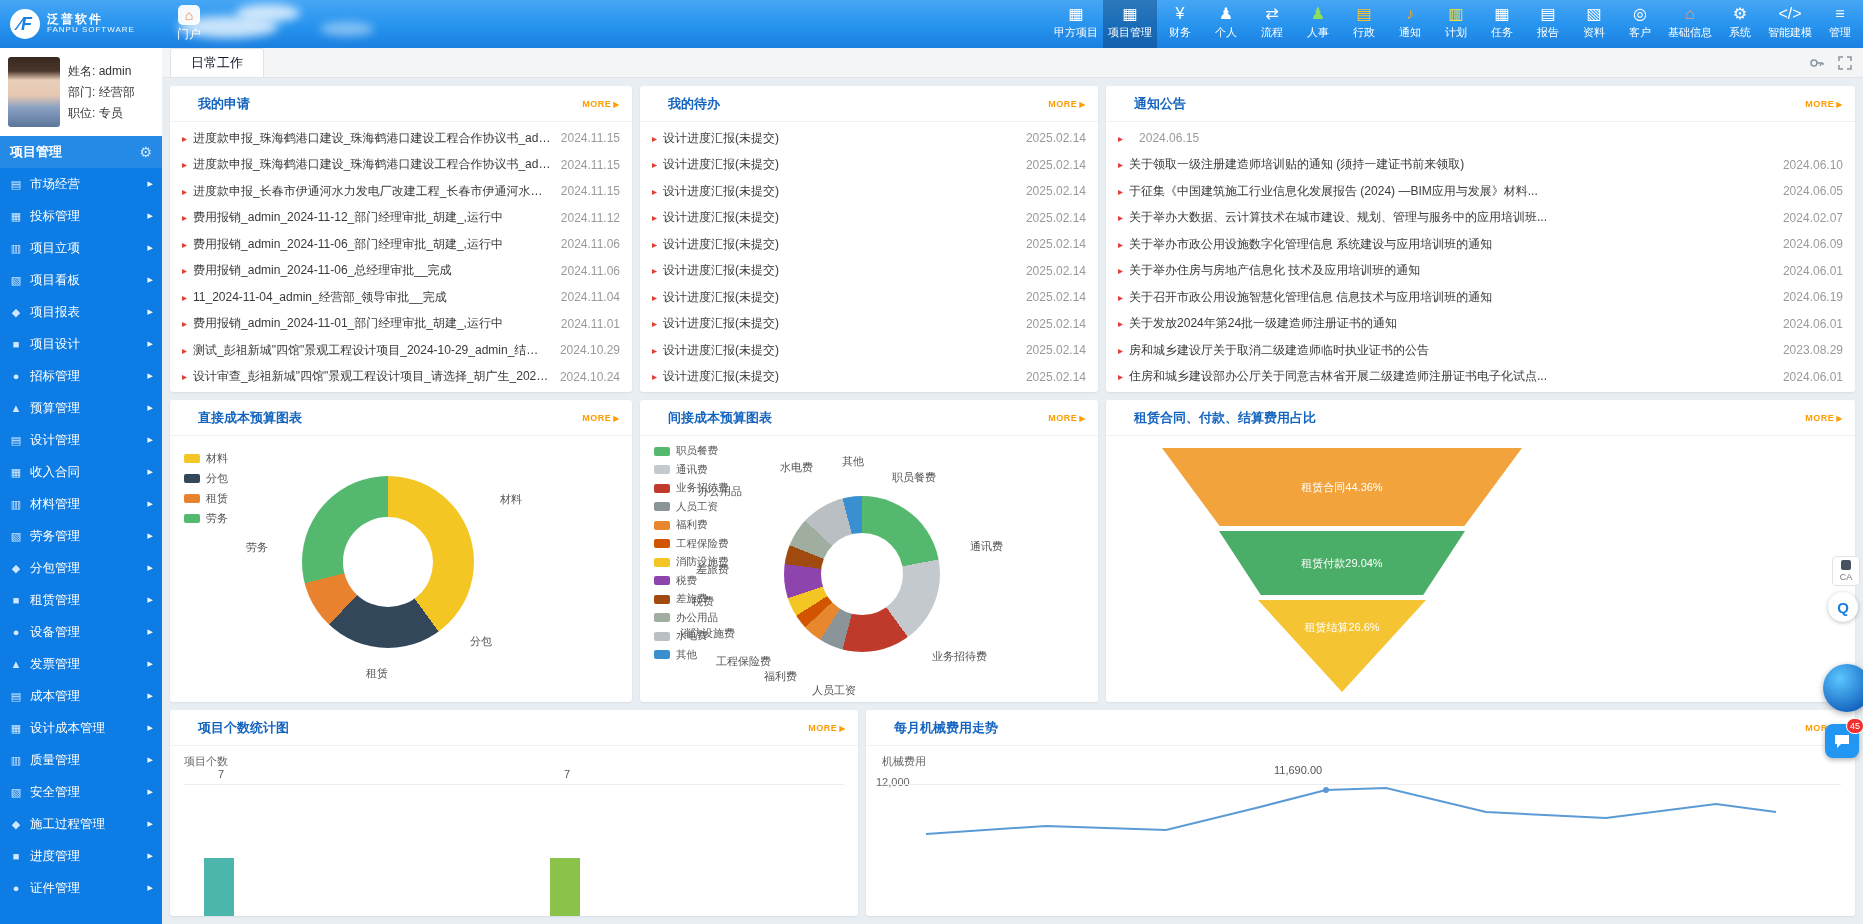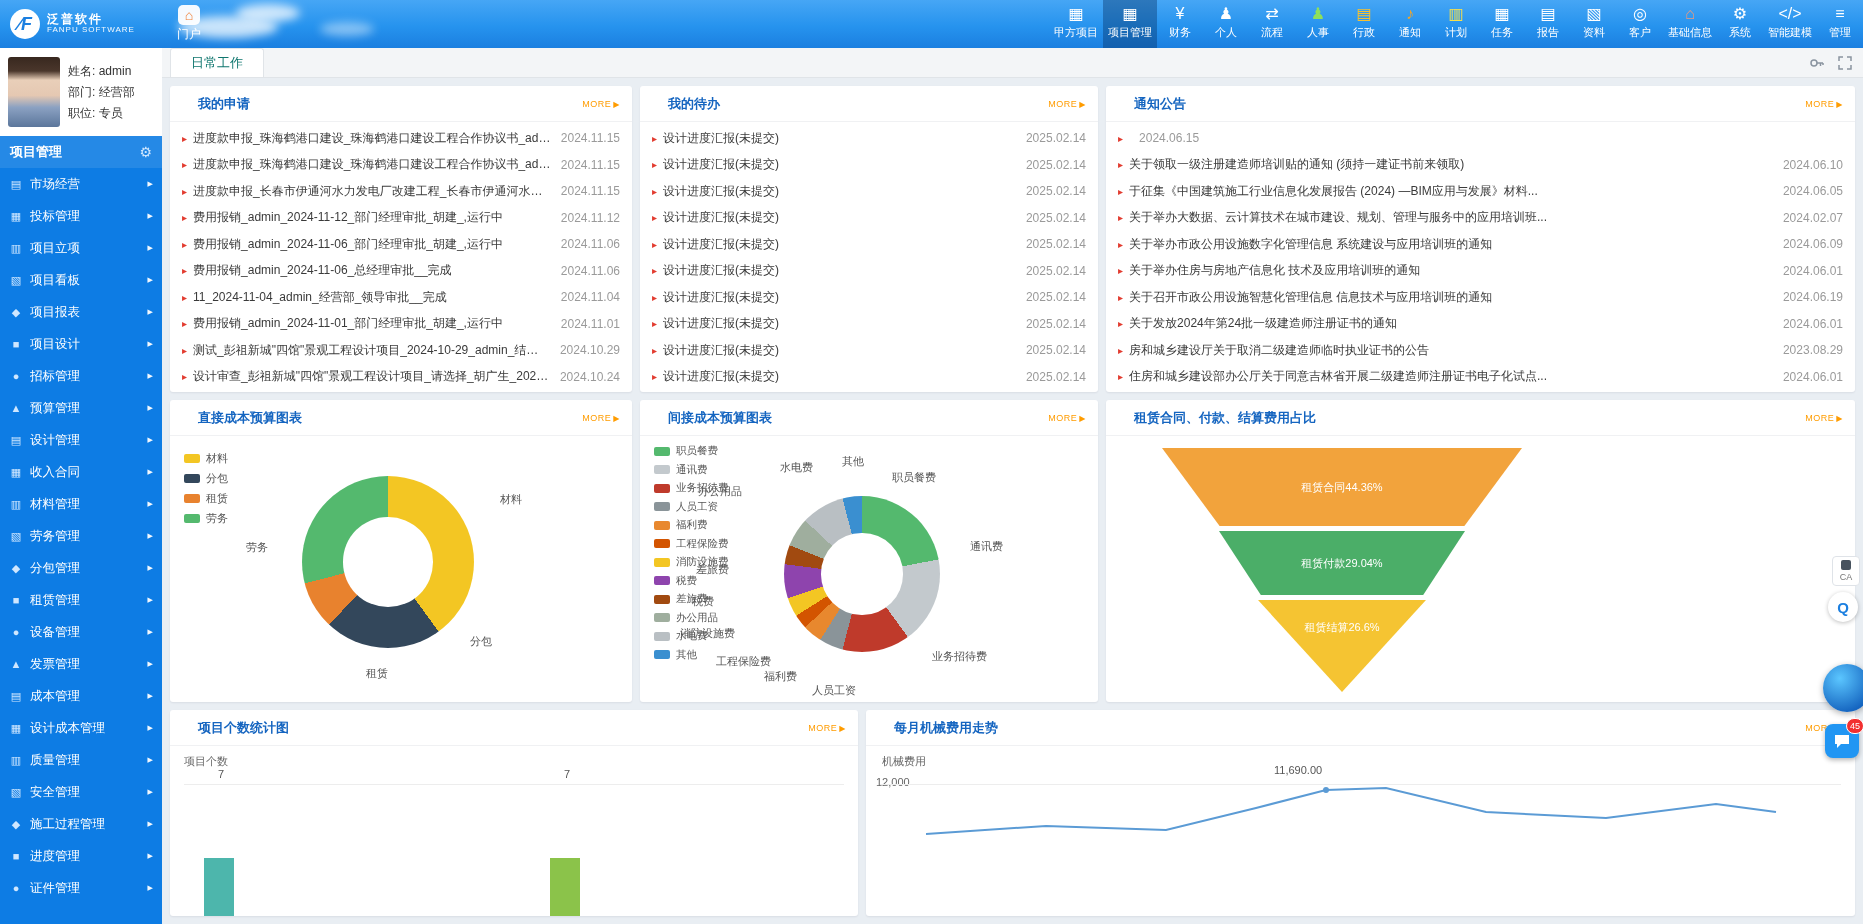--- a/index.html
+++ b/index.html
@@ -42,36 +42,36 @@
   .side-item { height:32px; display:flex; align-items:center; gap:7px; padding:0 9px;
     color:#fff; font-size:12.5px; cursor:pointer; }
   .side-item .s-icon { width:14px; text-align:center; font-size:11px; color:#cfe7ff; }
   .side-item .chev { margin-left:auto; font-size:7px; color:rgba(255,255,255,.95); }
 
   
   .main { margin-left:162px; margin-top:48px; width:1701px; }
   .tabstrip { height:30px; background:#f3f5f7; border-bottom:1px solid #e0e4e8;
     display:flex; align-items:flex-end; position:relative; }
   .tab { height:29px; background:#fff; padding:0 20px; display:flex; align-items:center;
-    font-size:13px; color:#0f766e; border:1px solid #e0e4e8; border-bottom:none;
+    font-size:13px; color:#0f172a; border:1px solid #e0e4e8; border-bottom:none;
     margin-left:8px; border-radius:3px 3px 0 0; cursor:pointer; }
   .tab-icons { position:absolute; right:10px; top:7px; display:flex; gap:12px; }
   .tab-icons span { cursor:pointer; display:inline-flex; }
 
   .content { padding:8px; height:846px; display:flex; flex-direction:column; gap:8px; overflow:hidden; }
   .row { display:flex; gap:8px; }
   .row1 { height:306px; } .row2 { height:302px; } .row3 { flex:1; min-height:0; }
   .panel { background:#fff; border-radius:3px; box-shadow:0 1px 2px rgba(20,40,70,.08);
     display:flex; flex-direction:column; overflow:hidden; }
   .w1 { width:462px; } .w2 { width:458px; } .wf { flex:1; }
   .w3 { width:688px; }
   .p-head { height:36px; min-height:36px; display:flex; align-items:center; justify-content:space-between;
     padding:0 12px; border-bottom:1px solid #f0f1f3; }
   .p-title { color:#1565c0; font-size:13px; font-weight:bold;padding-left:16px; }
-  .more { color:#ff9c00; font-size:9px; font-weight:normal; letter-spacing:.5px; cursor:pointer; }
+  .more { color:#ff9c00; font-size:9px; font-weight:bold; letter-spacing:.5px; cursor:pointer; }
   .more .m-arrow { font-size:8px; margin-left:2px; }
 
   .list { padding:3px 12px 0 12px; }
   .lrow { height:26.5px; display:flex; align-items:center; font-size:12px; color:#3a3a3a; cursor:pointer; }
   .lrow .bullet { color:#e23c30; margin-right:6px; font-size:10px; }
   .lrow .txt { flex:1; white-space:nowrap; overflow:hidden; text-overflow:ellipsis; }
   .lrow .date { color:#9a9a9a; margin-left:10px; font-size:12px; }
 
   .cbody { position:relative; flex:1; overflow:hidden; }
   .legend { position:absolute; left:14px; top:12px; }

